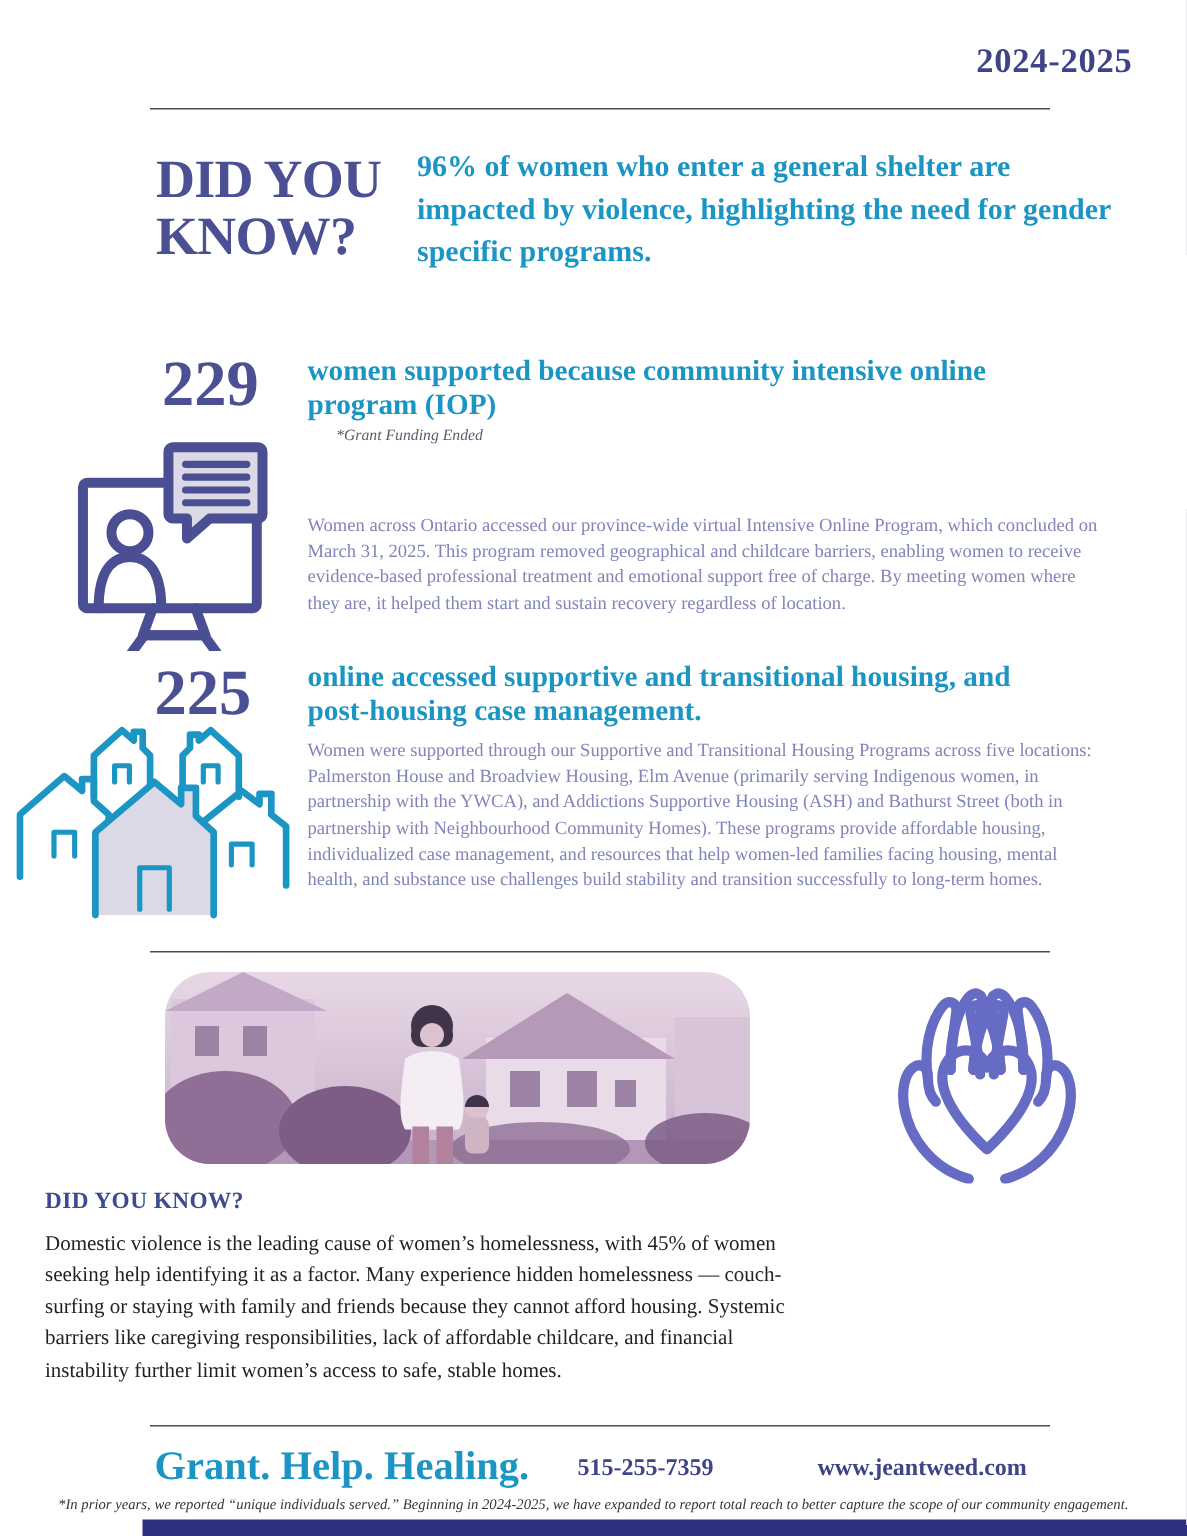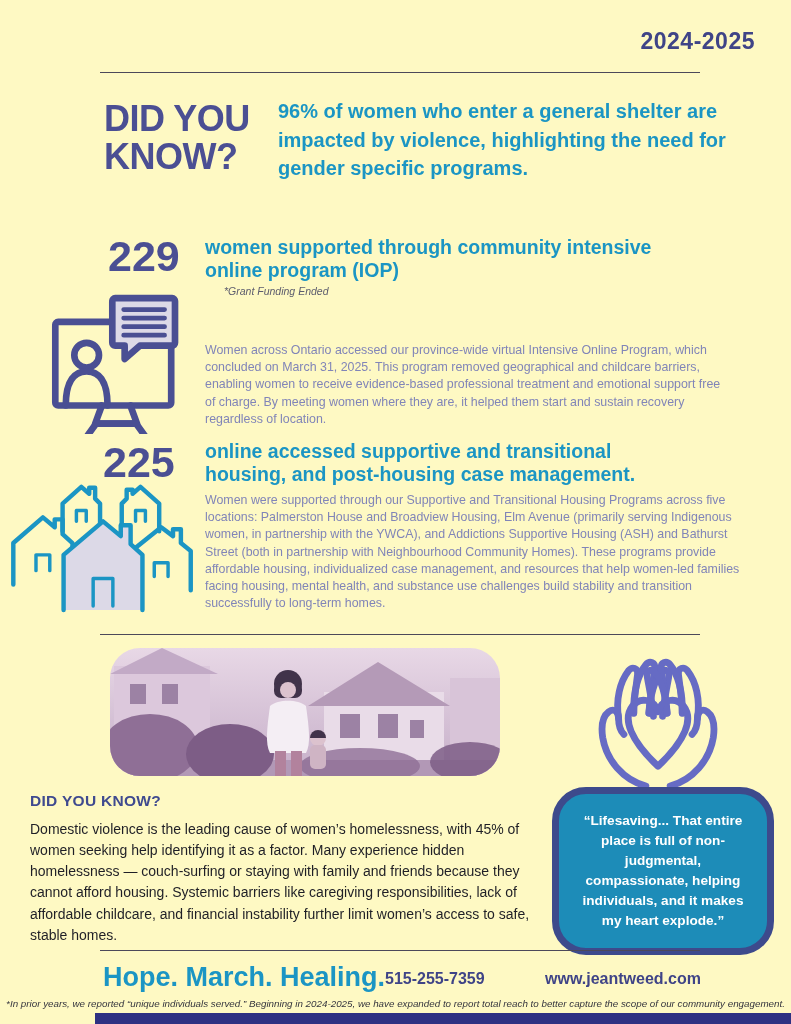--- a/index.html
+++ b/index.html
@@ -1,20 +1,20 @@
 <!DOCTYPE html>
 <html><head>
 <meta charset="utf-8">
 <style>
   * { margin:0; padding:0; box-sizing:border-box; }
   html,body { background:#dcd9e7; }
   body { font-family:"Liberation Sans", sans-serif; }
   .page {
     position:relative; width:791px; height:1024px; margin:0 auto;
-    background:#fef9c3; overflow:hidden;
+    background:#ffffff; overflow:hidden;font-family:Liberation Serif, serif;
   }
   .year {
     position:absolute; top:28px; right:36px;
     font-size:23px; font-weight:700; color:#3f4487; letter-spacing:.5px;
   }
   .divider { position:absolute; left:100px; width:600px; height:0; border-top:1.6px solid #4c4959; }
   .divider.top { top:72px; }
   .divider.mid { top:634px; }
   .divider.bottom { top:950px; }
 
@@ -91,21 +91,21 @@
   <div class="year">2024-2025</div>
   <div class="divider top"></div>
 
   <div class="hero-title">
     <div>DID YOU</div>
     <div>KNOW?</div>
   </div>
   <div class="hero-headline">96% of women who enter a general shelter are impacted by violence, highlighting the need for gender specific programs.</div>
 
   <div class="stat-number n1">229</div>
-  <div class="stat-heading h1">women supported through community intensive online program (IOP)</div>
+  <div class="stat-heading h1">women supported because community intensive online program (IOP)</div>
   <div class="stat-note">*Grant Funding Ended</div>
   <div class="stat-body b1">Women across Ontario accessed our province-wide virtual Intensive Online Program, which concluded on March 31, 2025. This program removed geographical and childcare barriers, enabling women to receive evidence-based professional treatment and emotional support free of charge. By meeting women where they are, it helped them start and sustain recovery regardless of location.</div>
 
   <div class="icon-box monitor">
     <svg viewBox="0 0 160 160" width="152" height="152">
       <rect class="stroke-indigo" x="14" y="42" width="122" height="88" rx="3"></rect>
       <circle class="stroke-indigo" cx="47" cy="77" r="13"></circle>
       <path class="stroke-indigo" d="M25,130 C25,103 35,94 47,94 C59,94 69,103 69,130"></path>
       <path class="stroke-indigo fill-bg" d="M77,17 h60 a3,3 0 0 1 3,3 v44 a3,3 0 0 1 -3,3 h-34 l-16,14 v-14 h-10 a3,3 0 0 1 -3,-3 v-44 a3,3 0 0 1 3,-3 z"></path>
       <path class="stroke-indigo" style="stroke-width:5" d="M86,29 H129 M86,38 H129 M86,47 H129 M86,56 H129"></path>
@@ -199,25 +199,22 @@
         <path class="stroke-peri" d="M88,90 C90,66 96,46 104,36 C109,30 116,34 114,43 C111,60 107,78 106,94"></path>
       </g>
       <use href="#lh" transform="translate(200,0) scale(-1,1)"></use>
       <path class="stroke-peri" d="M100,160 C64,126 53,98 66,81 C76,68 95,71 100,88 C105,71 124,68 134,81 C147,98 136,126 100,160 Z"></path>
     </svg>
   </div>
 
   <div class="dyk-label">DID YOU KNOW?</div>
   <div class="dyk-body">Domestic violence is the leading cause of women’s homelessness, with 45% of women seeking help identifying it as a factor. Many experience hidden homelessness — couch-surfing or staying with family and friends because they cannot afford housing. Systemic barriers like caregiving responsibilities, lack of affordable childcare, and financial instability further limit women’s access to safe, stable homes.</div>
 
-  <div class="quote-box">
-    <div class="quote-text">“Lifesaving... That entire place is full of non-judgmental, compassionate, helping individuals, and it makes my heart explode.”</div>
-  </div>
 
   <div class="divider bottom"></div>
 
-  <div class="tagline">Hope. March. Healing.</div>
+  <div class="tagline">Grant. Help. Healing.</div>
   <div class="phone">515-255-7359</div>
   <div class="website">www.jeantweed.com</div>
   <div class="footnote">*In prior years, we reported “unique individuals served.” Beginning in 2024-2025, we have expanded to report total reach to better capture the scope of our community engagement.</div>
   <div class="bottom-bar"></div>
 
 </div>
 
 </body></html>

